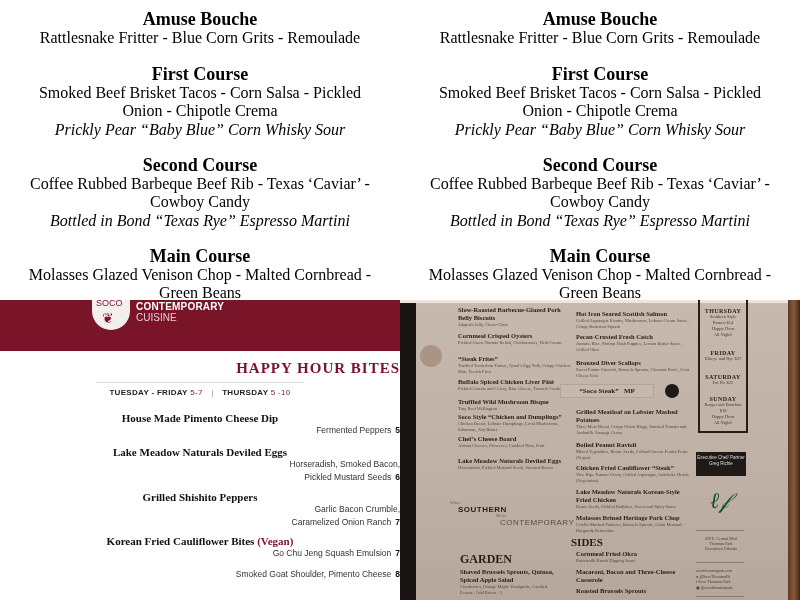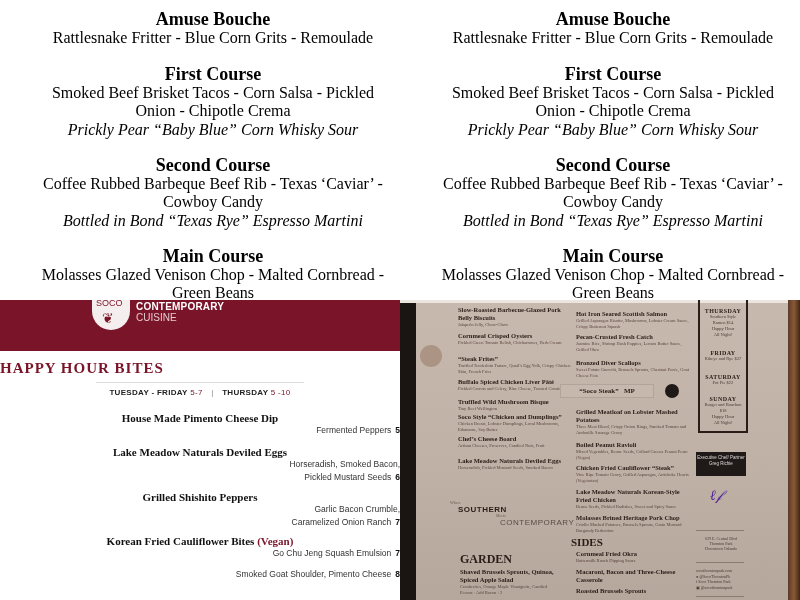--- a/index.html
+++ b/index.html
@@ -1,40 +1,40 @@
 <!DOCTYPE html>
 <html><head>
 <meta charset="utf-8">
 <style>
   * { margin:0; padding:0; box-sizing:border-box; }
   html, body { width:800px; height:600px; overflow:hidden; background:#fff; }
   body { position:relative; font-family:"Liberation Serif", serif; color:#000; }
 
   
-  .tasting { position:absolute; top:0; width:400px; height:300px; background:#fff; text-align:center; overflow:hidden;margin-left:13px; }
+  .tasting { position:absolute; top:0; width:400px; height:300px; background:#fff; text-align:center; overflow:hidden; }
   .tasting.left { left:0; }
   .tasting.right { left:400px; }
   .course { margin-top:0; }
   .course-title { font-weight:bold; font-size:18px; line-height:20px; }
   .course-dish { font-size:16px; line-height:18px; padding:0 20px; }
   .course-drink { font-size:16px; line-height:19px; font-style:italic; }
   .c1 { position:absolute; top:9px; left:0; right:0; }
   .c2 { position:absolute; top:64px; left:0; right:0; }
   .c3 { position:absolute; top:155px; left:0; right:0; }
   .c4 { position:absolute; top:246px; left:0; right:0; }
 
   
   .happy { position:absolute; left:0; top:300px; width:400px; height:300px; background:#fff; overflow:hidden; }
   .happy .banner { position:absolute; left:0; top:0; width:400px; height:51px; background:#7a1428; }
   .happy .logo-circle { position:absolute; left:92px; top:-14px; width:38px; height:44px; border-radius:0 0 22px 22px; background:#f4eeee; }
   .happy .logo-text { position:absolute; left:96px; top:-2px; font-family:"Liberation Sans", sans-serif; font-size:9px; color:#7a1428; }
   .happy .logo-swirl { position:absolute; left:102px; top:10px; font-size:14px; color:#7a1428; }
   .happy .brand1 { position:absolute; left:136px; top:1px; font-family:"Liberation Sans", sans-serif; font-weight:bold; font-size:10px; color:#fff; letter-spacing:0.2px; }
   .happy .brand2 { position:absolute; left:136px; top:12px; font-family:"Liberation Sans", sans-serif; font-size:10px; color:#e6c9cf; }
-  .happy .hh-title { position:absolute; left:0; right:0; top:60px; text-align:left; font-family:"Liberation Serif", serif; font-weight:bold; font-size:15px; letter-spacing:1px; color:#7a1428; }
+  .happy .hh-title { position:absolute; left:0; right:0; top:60px; text-align:right; font-family:"Liberation Serif", serif; font-weight:bold; font-size:15px; letter-spacing:1px; color:#7a1428; }
   .happy .hh-rule { position:absolute; left:96px; width:208px; top:82px; height:1px; background:#ddd; }
   .happy .hh-days { position:absolute; left:0; right:0; top:88px; text-align:center; font-family:"Liberation Sans", sans-serif; font-size:8px; color:#222; letter-spacing:0.3px; }
   .happy .hh-days b { font-weight:bold; }
   .happy .hh-days .t { color:#7a1428; }
   .happy .hh-days .sep { color:#888; margin:0 6px; }
   .item { position:absolute; left:0; right:0; text-align:center; }
   .item .name { font-family:"Liberation Serif", serif; font-weight:bold; font-size:11px; color:#111; }
   .item .vegan { color:#7a1428; }
   .item .desc { font-family:"Liberation Sans", sans-serif; font-size:8.5px; color:#333; line-height:13px;text-align:right; }
   .item .price { font-weight:bold; margin-left:4px; color:#111; }
@@ -46,21 +46,21 @@
   .photo .paper { position:absolute; left:16px; top:0; width:372px; height:300px; background:linear-gradient(180deg,#c8b9ae 0%,#bfb0a5 60%,#b6a79d 100%); }
   .photo .hole { position:absolute; left:20px; top:45px; width:22px; height:22px; border-radius:50%; background:#a58c7a; opacity:.8; }
   .pm { position:absolute; font-family:"Liberation Serif", serif; color:#2a1d17; }
   .pm .n { font-weight:bold; font-size:6.5px; line-height:8px; }
   .pm .d { font-size:4.5px; line-height:6px; color:#5a4640; }
   .photo .sidebox { position:absolute; left:298px; top:0; width:50px; height:133px; border:2px solid #2a1d17; border-top:none; }
   .sb { position:absolute; left:0; right:0; text-align:center; font-family:"Liberation Serif", serif; color:#2a1d17; }
   .sb .h { font-weight:bold; font-size:6px; letter-spacing:0.4px; }
   .sb .s { font-size:4.5px; line-height:6px; color:#4a3a34; }
   .photo .chefbox { position:absolute; left:296px; top:152px; width:50px; height:24px; background:#1f1a18; color:#ddd; font-family:"Liberation Sans", sans-serif; font-size:4.5px; text-align:center; padding-top:3px; line-height:6px; }
-  .photo .sig { position:absolute; left:310px; top:188px; font-size:14px; color:#4c1d95; font-style:italic; font-family:"Liberation Serif", serif; }
+  .photo .sig { position:absolute; left:310px; top:188px; font-size:22px; color:#14532d; font-style:italic; font-family:"Liberation Serif", serif; }
   .photo .addr { position:absolute; left:296px; top:236px; width:50px; text-align:center; font-size:4px; line-height:5px; color:#4a3a34; font-family:"Liberation Serif", serif; }
   .photo .social { position:absolute; left:296px; top:268px; width:50px; font-size:4px; line-height:5.5px; color:#4a3a34; font-family:"Liberation Serif", serif; }
   .photo .rule { position:absolute; height:1px; background:#8a7a70; }
   .photo .soco-steak { position:absolute; left:160px; top:84px; width:94px; height:14px; border:1px solid #b3a398; background:#c6b8ad; text-align:center; font-family:"Liberation Serif", serif; font-weight:bold; font-size:7px; color:#2a1d17; line-height:12px; }
   .photo .badge { position:absolute; left:265px; top:84px; width:14px; height:14px; border-radius:50%; background:#1f1a18; }
   .photo .wm1 { position:absolute; left:58px; top:205px; font-family:"Liberation Sans", sans-serif; font-weight:bold; font-size:8px; color:#2a1d17; letter-spacing:.5px; }
   .photo .wm2 { position:absolute; left:100px; top:218px; font-family:"Liberation Sans", sans-serif; font-size:8px; color:#5a4a44; letter-spacing:.5px; }
   .photo .wmsmall { position:absolute; font-size:4px; color:#6a5a54; font-family:"Liberation Serif", serif; }
   .photo .garden { position:absolute; left:60px; top:252px; font-family:"Liberation Serif", serif; font-weight:bold; font-size:12px; color:#2a1d17; }
   .photo .sides { position:absolute; left:171px; top:236px; font-family:"Liberation Serif", serif; font-weight:bold; font-size:11px; color:#2a1d17; }

